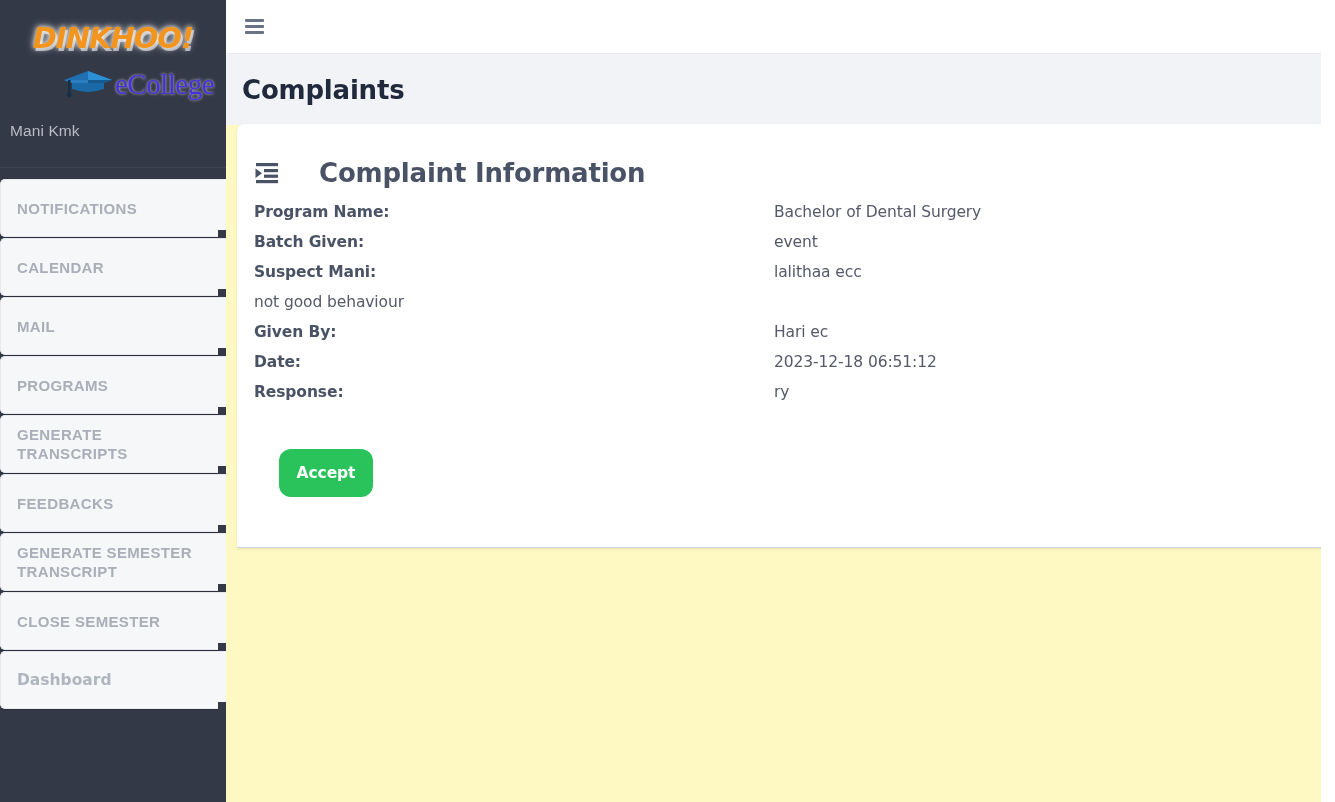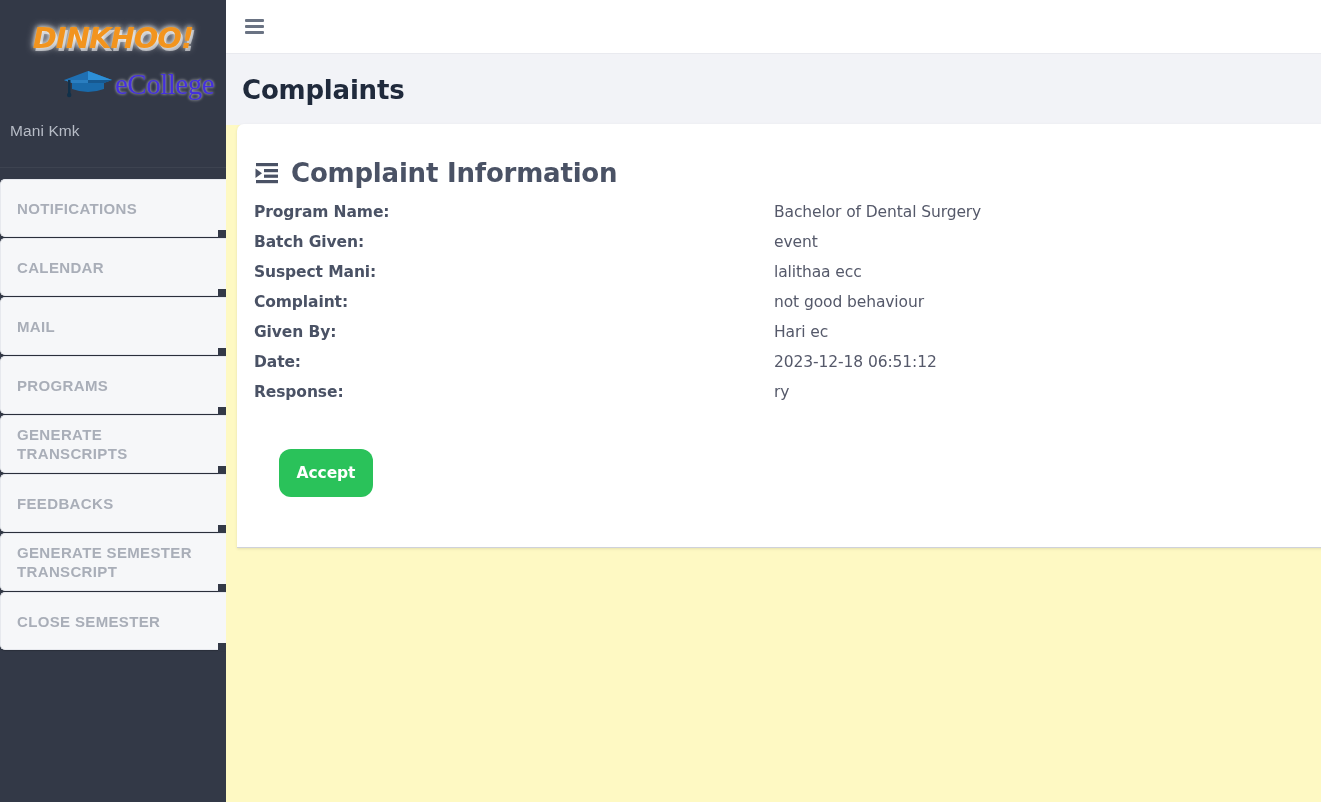--- a/index.html
+++ b/index.html
@@ -204,20 +204,21 @@
     gap: 11px;
     margin-bottom: 15px;
   }
   .indent-icon { width: 26px; height: 24px; display: block; }
   .section-title .text {
     font-family: "DejaVu Sans", sans-serif;
     font-size: 26px;
     font-weight: bold;
     color: #4a5265;
     letter-spacing: -0.2px;
+    margin-left: 28px;
   }
 
   .info-table { width: 1050px; }
   .info-row { display: flex; height: 30px; align-items: flex-start; }
   .info-label {
     width: 520px;
     font-family: "DejaVu Sans", sans-serif;
     font-size: 15.5px;
     font-weight: bold;
     color: #4a5265;
@@ -317,20 +318,24 @@
       <div class="menu-item">
         <span class="label">GENERATE SEMESTER TRANSCRIPT</span>
         <span class="edge-tab"></span>
       </div>
 
       <div class="menu-item">
         <span class="label">CLOSE SEMESTER</span>
         <span class="edge-tab"></span>
       </div>
 
+      <div class="menu-item dashboard">
+        <span class="label">Dashboard</span>
+        <span class="edge-tab"></span>
+      </div>
 
     </nav>
   </div>
 
   <div class="main">
 
     <div class="topbar">
       <div class="hamburger">
         <span></span>
         <span></span>
@@ -369,21 +374,20 @@
             <div class="info-label">Batch Given:</div>
             <div class="info-value">event</div>
           </div>
 
           <div class="info-row">
             <div class="info-label">Suspect Mani:</div>
             <div class="info-value">lalithaa ecc</div>
           </div>
 
           <div class="info-row">
-            <div class="info-label">Complaint:</div>
             <div class="info-value">not good behaviour</div>
           </div>
 
           <div class="info-row">
             <div class="info-label">Given By:</div>
             <div class="info-value">Hari ec</div>
           </div>
 
           <div class="info-row">
             <div class="info-label">Date:</div>

